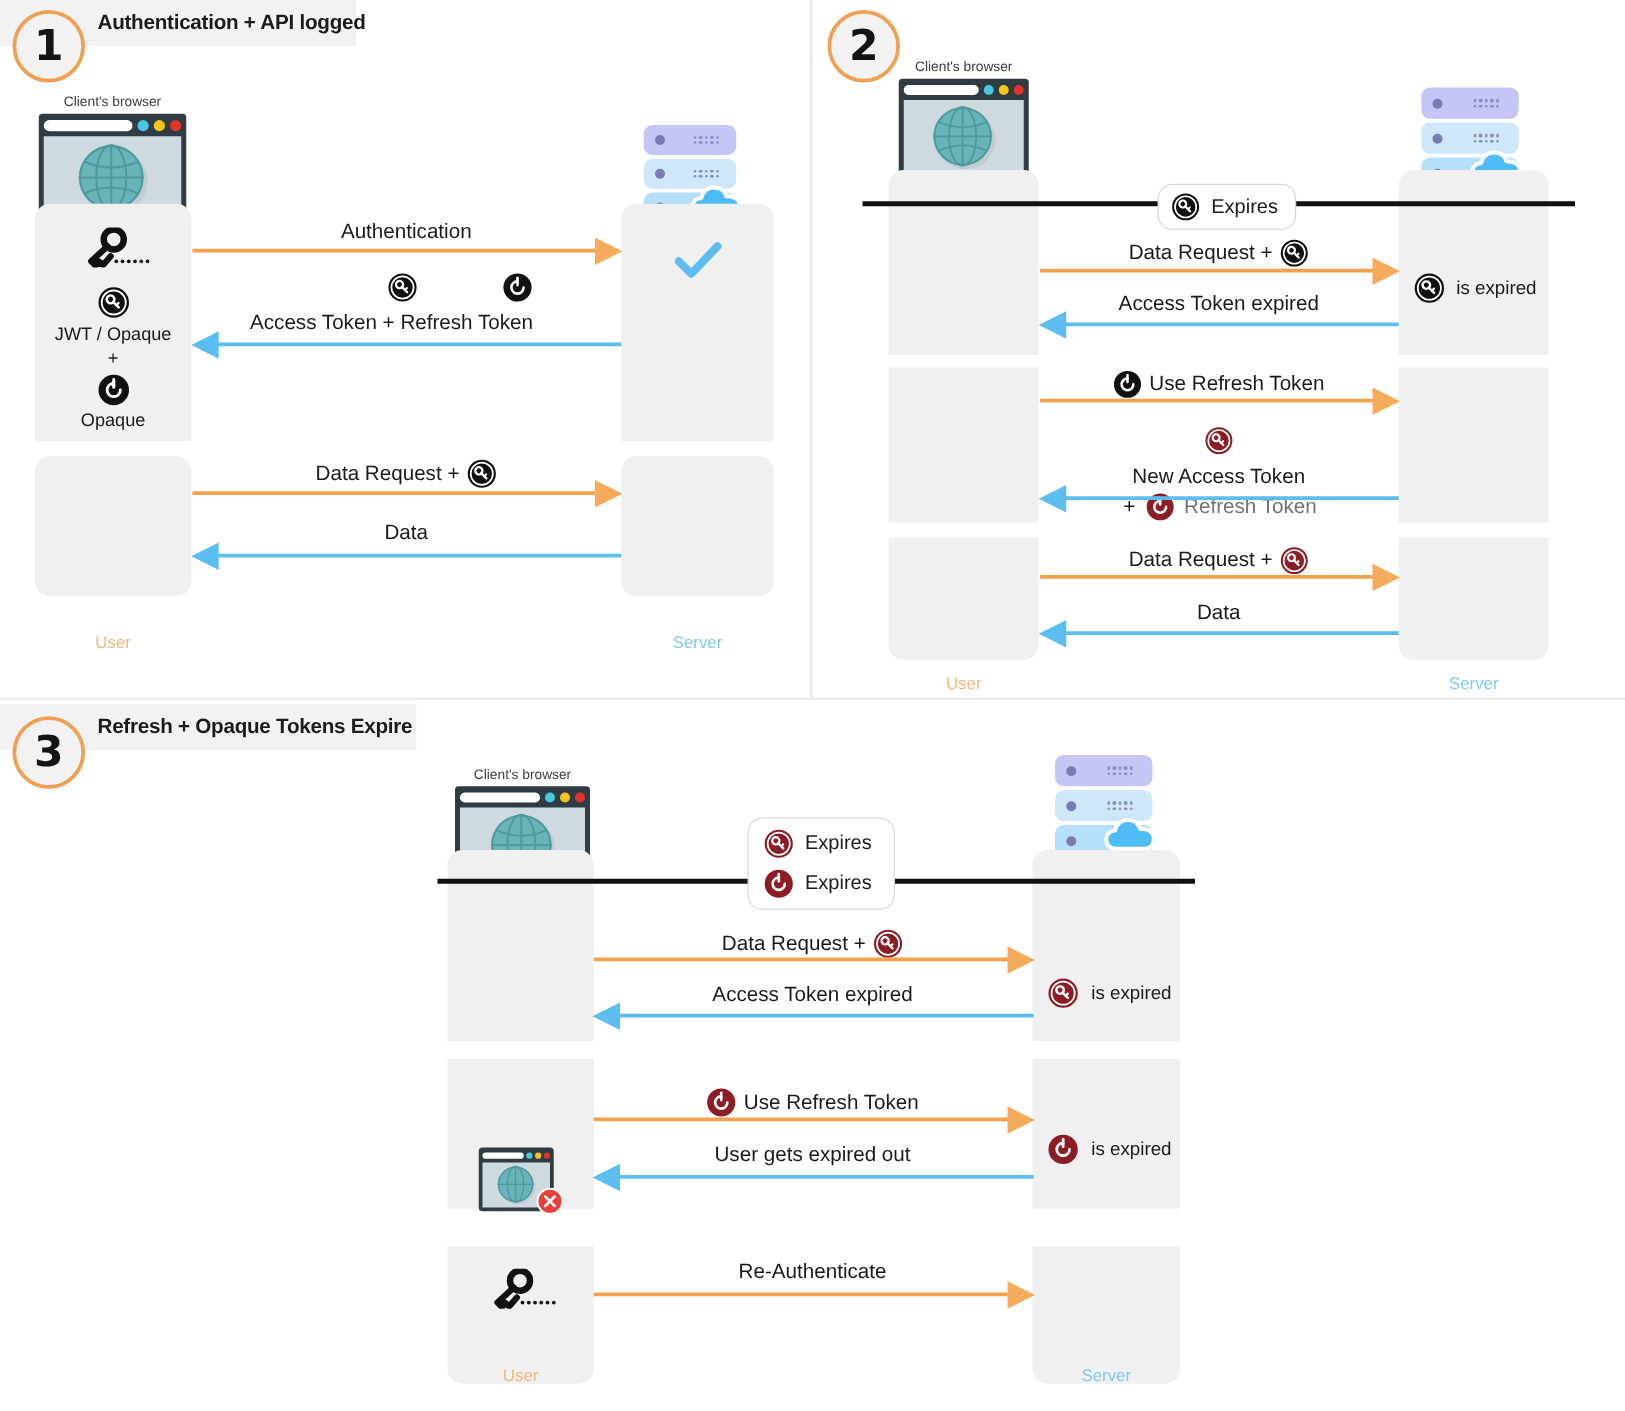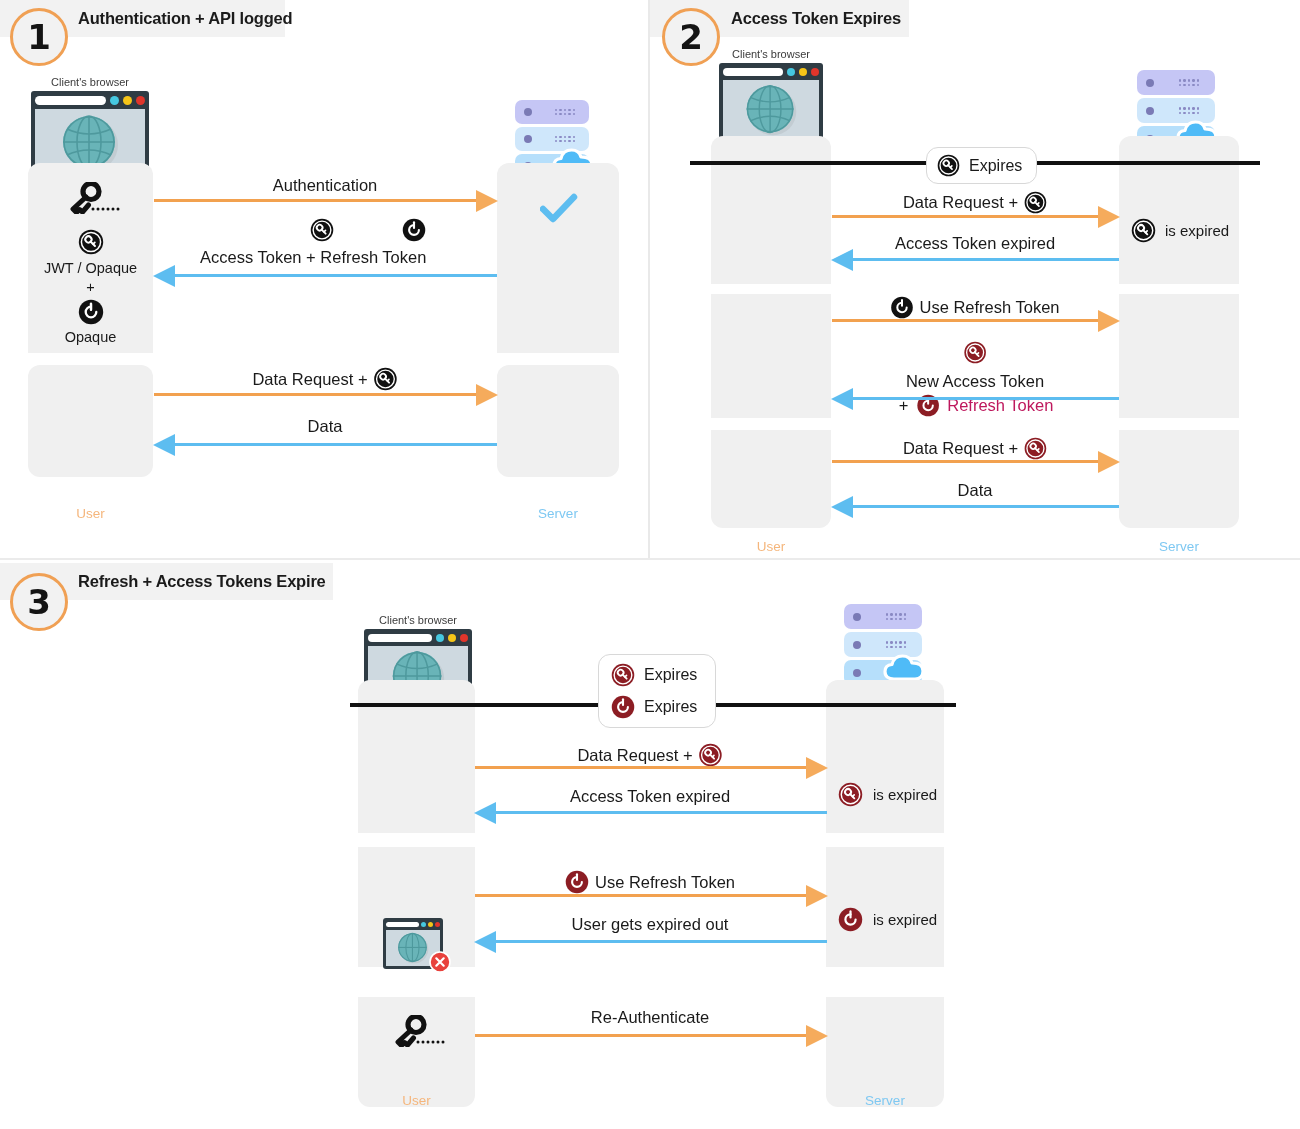--- a/index.html
+++ b/index.html
@@ -345,23 +345,20 @@
   <div class="lane-label lbl-user" style="left:28px;top:506px;width:125px;">User</div>
   <div class="lane-label lbl-server" style="left:497px;top:506px;width:122px;">Server</div>
 </div>
 
 <div class="divider-v" style="left:648px;top:0;width:1.5px;height:558px;"></div>
 <div class="divider-h" style="left:648px;top:558px;width:652px;height:2px;"></div>
 <div class="divider-h" style="left:0;top:558px;width:648px;height:2px;"></div>
 
 <div class="panel" style="left:650px;top:0;width:650px;height:558px;">
 
-  <div class="hdr-bar" style="left:0;top:0;width:259px;">
-    <div class="hdr-title" style="margin-left:81px;">Access Token Expires</div>
-  </div>
   <div class="num-circle" style="left:12px;top:8px;">2</div>
 
   <div class="browser-wrap" style="left:69px;top:48px;width:104px;">
     <div class="browser-cap">Client's browser</div>
     <div class="browser" style="width:104px;">
       <div class="bar" style="height:10px;">
         <div class="url" style="height:8px;"></div>
         <div class="dot" style="width:8px;height:8px;background:#46c8e0;"></div>
         <div class="dot" style="width:8px;height:8px;background:#f5c518;"></div>
         <div class="dot" style="width:8px;height:8px;background:#e0352b;"></div>
@@ -531,21 +528,21 @@
     </div>
     <div style="display:flex;align-items:center;gap:8px;margin-top:3px;padding-left:2px;">
       <span style="font-size:16.5px;color:#1a1a1a;">+</span>
       <span>
         <svg width="23" height="23" viewBox="0 0 26 26" style="display:block;">
           <circle cx="13" cy="13" r="12.2" fill="#8c1d24"></circle>
           <path d="M18.3 13 A5.3 5.3 0 1 1 13 7.7" fill="none" stroke="#fff" stroke-width="2.3" stroke-linecap="round"></path>
           <path d="M13 4.6 L13 10.9" stroke="#fff" stroke-width="2.3" stroke-linecap="round"></path>
         </svg>
       </span>
-      <span style="font-size:16.5px;color:#be185d;white-space:nowrap;">Refresh Token</span>
+      <span style="font-size:16.5px;color:#737373;white-space:nowrap;">Refresh Token</span>
     </div>
   </div>
   <div class="arrow left" style="left:182px;top:388px;width:287px;">
     <div class="shaft" style="left:20px;"></div>
     <div class="head"></div>
   </div>
 
   <div class="msg center" style="left:325px;top:437px;">
     <span>Data Request +</span>
     <span>
@@ -573,21 +570,21 @@
     <div class="head"></div>
   </div>
 
   <div class="lane-label lbl-user" style="left:61px;top:539px;width:120px;">User</div>
   <div class="lane-label lbl-server" style="left:469px;top:539px;width:120px;">Server</div>
 </div>
 
 <div class="panel" style="left:0;top:560px;width:1300px;height:569px;">
 
   <div class="hdr-bar" style="left:0;top:3px;width:333px;">
-    <div class="hdr-title" style="margin-left:78px;">Refresh + Access Tokens Expire</div>
+    <div class="hdr-title" style="margin-left:78px;">Refresh + Opaque Tokens Expire</div>
   </div>
   <div class="num-circle" style="left:10px;top:13px;">3</div>
 
   <div class="browser-wrap" style="left:364px;top:54px;width:108px;">
     <div class="browser-cap">Client's browser</div>
     <div class="browser" style="width:108px;">
       <div class="bar" style="height:10px;">
         <div class="url" style="height:8px;"></div>
         <div class="dot" style="width:8px;height:8px;background:#46c8e0;"></div>
         <div class="dot" style="width:8px;height:8px;background:#f5c518;"></div>

